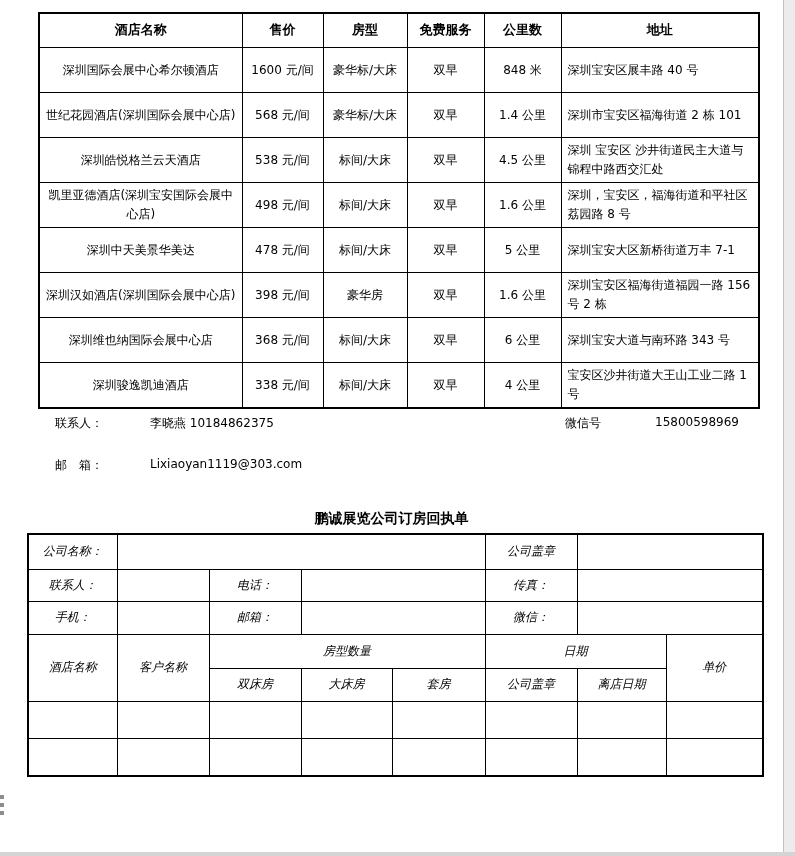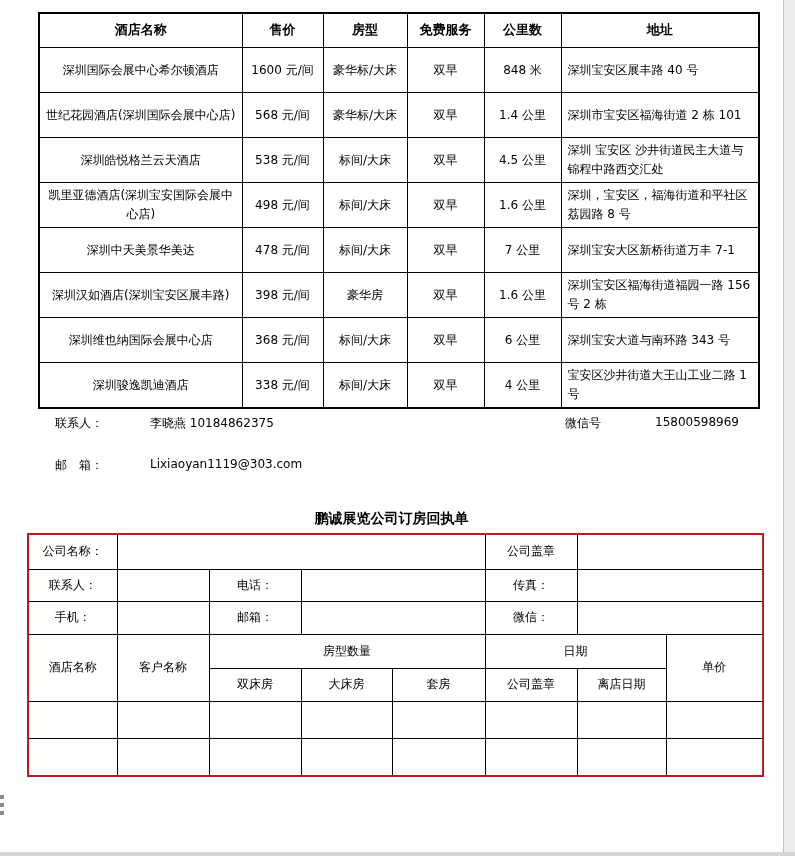--- a/index.html
+++ b/index.html
@@ -29,21 +29,21 @@
   .hotel-table td{text-align:center;height:42px;}
   .hotel-table td.addr{text-align:left;padding-left:6px;}
 
   .contact-line{position:absolute;font-size:12px;white-space:nowrap;}
 
   .form-title{
     position:absolute;left:0;top:498px;width:783px;text-align:center;
     font-size:14px;font-weight:bold;margin-top:12px;
   }
 
-  .reply-table{position:absolute;left:27px;top:533px;width:735px;border:2px solid #b91c1c;}
+  .reply-table{position:absolute;left:27px;top:533px;width:735px;border:2px solid #000000;font-style:italic;}
   .reply-table td{text-align:center;}
 </style>
 </head>
 <body>
 
 <table class="hotel-table">
   <colgroup>
     <col style="width:203px">
       <col style="width:81px">
       <col style="width:84px">
@@ -90,25 +90,25 @@
     <td>标间/大床</td>
     <td>双早</td>
     <td>1.6 公里</td>
     <td class="addr">深圳，宝安区，福海街道和平社区荔园路 8 号</td>
   </tr>
   <tr>
     <td>深圳中天美景华美达</td>
     <td>478 元/间</td>
     <td>标间/大床</td>
     <td>双早</td>
-    <td>7 公里</td>
+    <td>5 公里</td>
     <td class="addr">深圳宝安大区新桥街道万丰 7-1</td>
   </tr>
   <tr>
-    <td>深圳汉如酒店(深圳宝安区展丰路)</td>
+    <td>深圳汉如酒店(深圳国际会展中心店)</td>
     <td>398 元/间</td>
     <td>豪华房</td>
     <td>双早</td>
     <td>1.6 公里</td>
     <td class="addr">深圳宝安区福海街道福园一路 156 号 2 栋</td>
   </tr>
   <tr>
     <td>深圳维也纳国际会展中心店</td>
     <td>368 元/间</td>
     <td>标间/大床</td>

